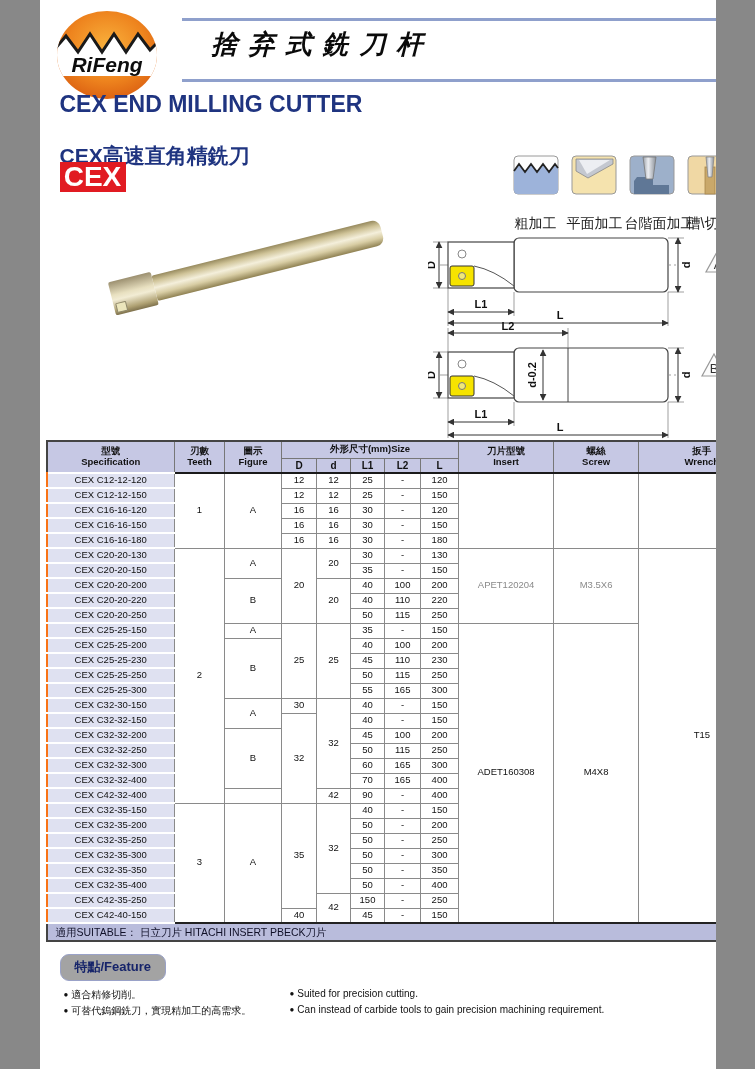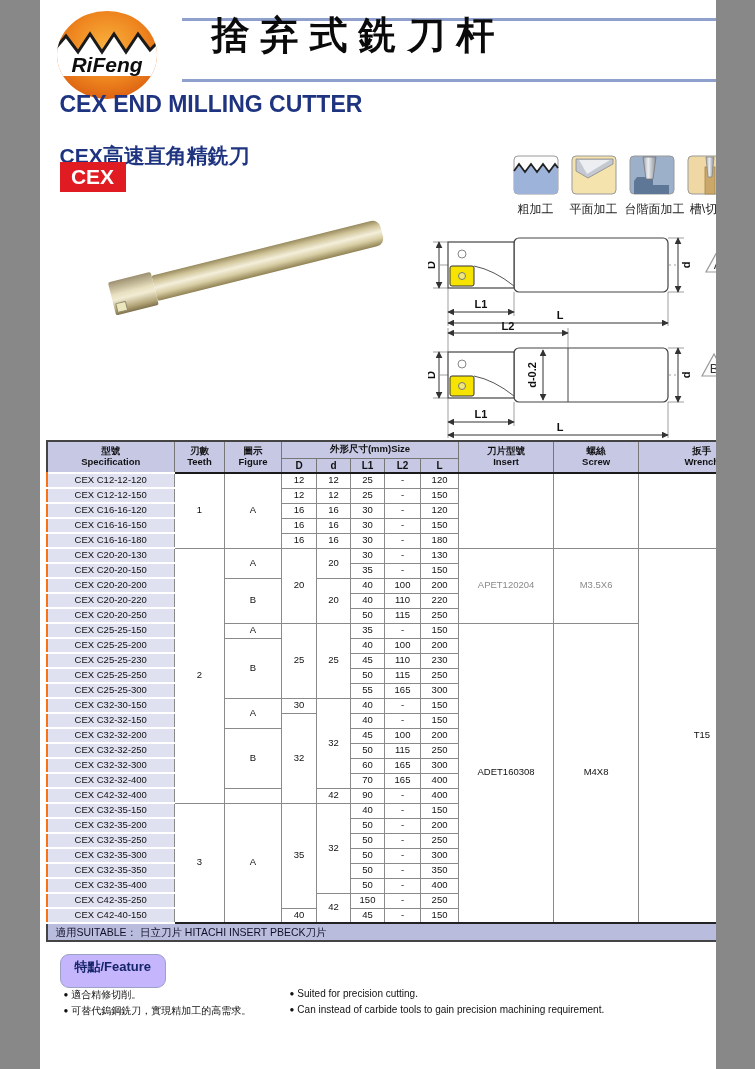--- a/index.html
+++ b/index.html
@@ -3,31 +3,31 @@
 <meta charset="utf-8">
 <style>
   * { margin:0; padding:0; box-sizing:border-box; }
   body { font-family:"Liberation Sans", sans-serif; background:#888; }
   .page { position:relative; width:676px; height:1069px; background:#fff; overflow:hidden; margin:0 auto; }
 
   
   .logo { position:absolute; left:14px; top:8px; width:106px; height:94px; }
   .banner { position:absolute; left:142px; top:18px; width:586px; height:64px;
             border:3px solid #8fa0cc; border-left:none; border-radius:0 34px 34px 0; }
-  .banner-title { position:absolute; left:172px; top:10px; font-size:38px; font-weight:bold;
-                  letter-spacing:11px; color:#0a0a0a; white-space:nowrap; }
+  .banner-title { position:absolute; left:172px; top:27px; font-size:26px; font-weight:bold;
+                  letter-spacing:11px; color:#0a0a0a; white-space:nowrap;font-style:italic; }
   .title-en { position:absolute; left:20px; top:91px; font-size:23px; font-weight:bold; color:#1f3480; }
   .title-zh { position:absolute; left:20px; top:126px; font-size:21px; font-weight:bold; color:#1f3480;margin-top:16px; }
   .series-badge { position:absolute; left:20px; top:162px; width:66px; height:30px; background:#e11b22;
-                  color:#fff; font-size:21px; font-weight:bold; text-align:center; line-height:30px; }
+                  color:#fff; font-size:28px; font-weight:bold; text-align:center; line-height:30px; }
 
   
   .icons { position:absolute; left:469px; top:155px; width:286px; display:flex; justify-content:space-between; }
   .micon { width:54px; text-align:center; }
-  .micon-label { font-size:12px; color:#222; margin-top:2px; white-space:nowrap; }
+  .micon-label { font-size:14px; color:#222; margin-top:16px; white-space:nowrap; }
 
   
   .photo { position:absolute; left:68px; top:236px; width:290px; height:92px; }
   .tool { position:absolute; left:4px; top:50px; width:278px; height:26px;
           transform:rotate(-14deg); transform-origin:0 50%; display:flex; align-items:center; }
   .tool-head { position:relative; width:44px; height:34px; border-radius:2px;
                background:linear-gradient(180deg,#9c9070,#e8e0c0 40%,#f2ecd4 55%,#b0a274 85%,#7e714c); }
   .tool-insert { position:absolute; left:2px; bottom:2px; width:11px; height:10px;
                  background:#ece6bc; border:1px solid #8f886a; border-radius:1px; }
   .tool-shank { width:234px; height:26px; border-radius:2px 8px 8px 2px;
@@ -51,22 +51,22 @@
   .spec-table thead tr.h2 th { height:15px; font-size:10px; }
   .spec-table thead { border-bottom:2.5px solid #1a1a1a; }
   .spec-table td.spec { background:#dfe1f1; border-top:2px solid #fff; border-bottom:2px solid #fff;
                         border-left:2px solid #f97316; font-size:9.5px; }
   .spec-table tr.section td:not(.spec) { border-top:1.8px solid #4a4a4a; }
   .spec-table td.muted { color:#8a8a8a; }
   .spec-table tfoot td { background:#b9bcdc; text-align:left; padding-left:8px; height:18px;
                          font-size:10.5px; color:#101028; border:1px solid #555; border-top:2px solid #222; }
 
   
-  .feature-badge { position:absolute; left:20px; top:954px; background:#c4b5fd; color:#16246a;
-                   font-size:13px; font-weight:bold; padding:3px 14px 11px; border-radius:9px;
+  .feature-badge { position:absolute; left:20px; top:954px; background:#a3a3a3; color:#16246a;
+                   font-size:13px; font-weight:bold; padding:3px 14px 4px; border-radius:9px;
                    border:1px solid #9aa2c8; }
   .features { position:absolute; left:24px; top:988px; width:710px; display:grid;
               grid-template-columns:226px auto; row-gap:2px; font-size:10px; color:#111; }
   .feature-item::before { content:"●"; font-size:8px; margin-right:3px; vertical-align:1px; }
 
   
   .page-pill { position:absolute; left:690px; top:1031px; width:86px; height:30px;
                border:2.5px solid #8fa0cc; border-radius:16px; font-size:17px; color:#111;
                line-height:27px; padding-left:23px; letter-spacing:1px; background:#fff; }
 </style>

